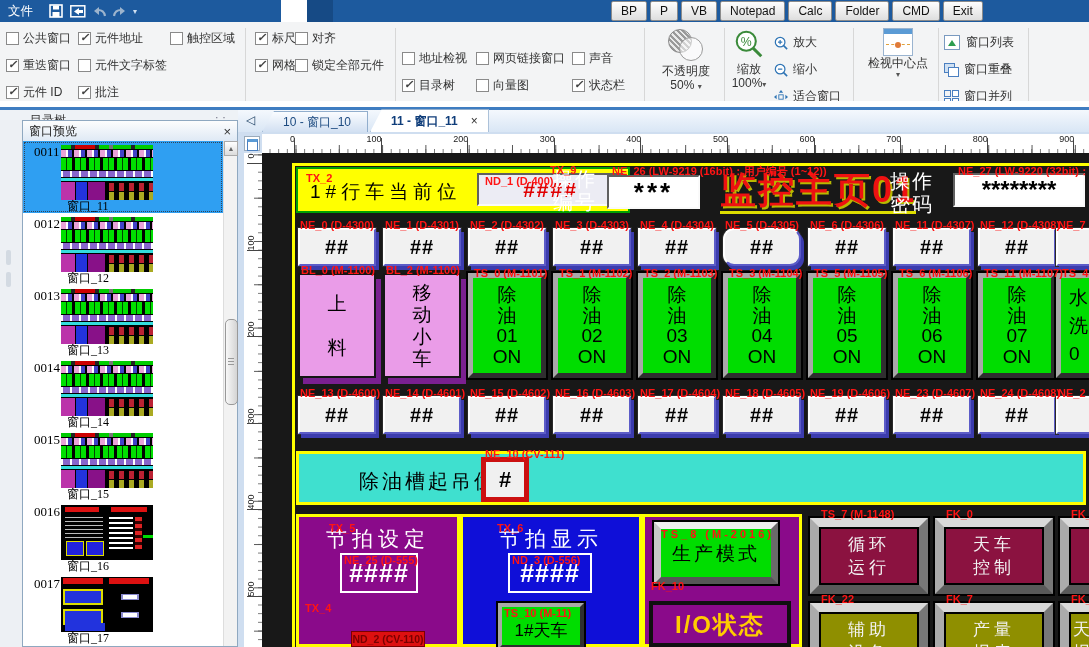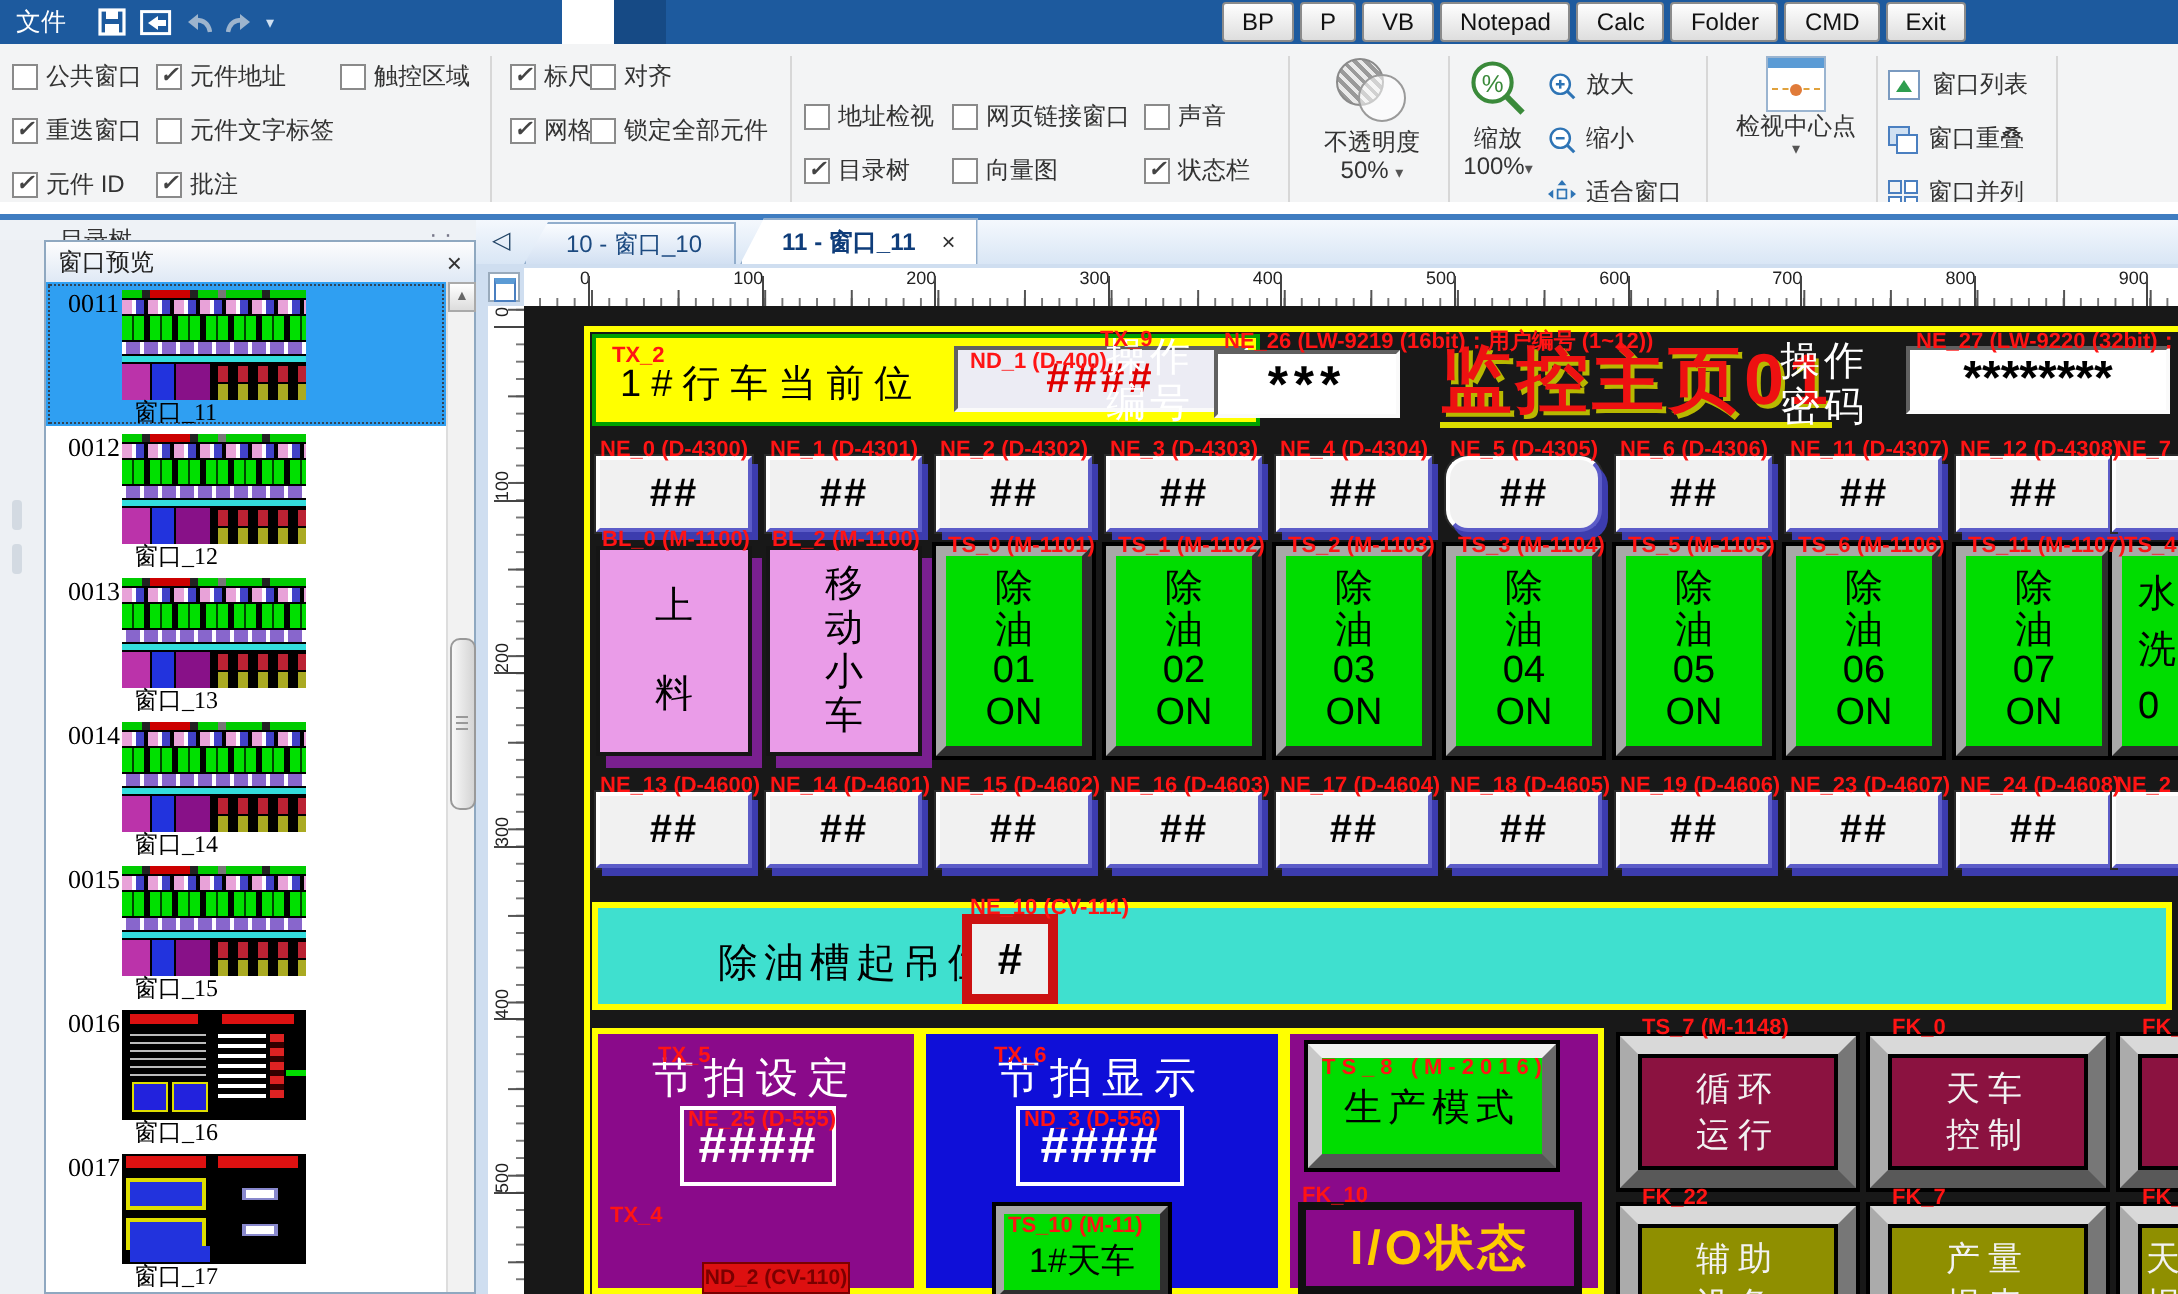--- a/index.html
+++ b/index.html
@@ -180,21 +180,21 @@
   #box2 .bfield{left:45px;top:36px;width:84px;height:40px;}
   .bsub{position:absolute;left:8px;top:88px;color:#fff;font-size:19px;letter-spacing:2px;white-space:nowrap;}
   .nd2{position:absolute;left:52px;top:114px;width:74px;height:16px;background:#dd1010;border:1px solid #7a0000;color:#7a0000;font-size:10.5px;font-weight:bold;text-align:center;line-height:15px;box-sizing:border-box;white-space:nowrap;}
   .mini-green{position:absolute;background:#00dd00;border:4px solid;border-color:#a8a8a8 #2f2f2f #2f2f2f #a8a8a8;outline:2px solid #000;box-sizing:border-box;color:#000;}
   #crane1-btn{left:35px;top:86px;width:86px;height:46px;font-size:17px;text-align:center;padding-top:12px;}
   #crane1-btn .tag{left:2px;top:1px;}
   #mode-btn{left:9px;top:5px;width:124px;height:62px;border-width:7px;border-color:#f0f0f0 #6a6a6a #565656 #c8c8c8;font-size:19px;letter-spacing:3px;text-align:center;padding-top:12px;}
   #mode-btn .tag{left:0px;top:0px;}
   .io{position:absolute;left:4px;top:84px;width:142px;height:46px;background:#8a0a8a;border:4px solid #101010;box-sizing:border-box;text-align:center;}
   .io .iolbl{color:#ffcc00;font-size:24px;font-weight:bold;letter-spacing:2px;line-height:40px;white-space:nowrap;}
-  #io-tag{left:6px;top:76px;}
+  #io-tag{left:6px;top:64px;}
   
   .fk{position:absolute;width:118px;height:76px;border:9px solid;border-color:#d9d9d9 #777 #595959 #ababab;outline:2px solid #000;box-shadow:inset 0 0 0 2px #000;box-sizing:border-box;}
   .fk.c-red{background:#8b1240;}
   .fk.c-olive{background:#8f8f00;}
   .fk .flines{display:flex;flex-direction:column;justify-content:center;align-items:center;height:100%;color:#f2f2f2;font-size:17px;letter-spacing:4px;line-height:23px;}
   .fk .tag{left:2px;top:-18px;}
   .fk.partial .flines{align-items:flex-start;padding-left:4px;letter-spacing:0;}
 </style>
 </head>
 <body>

